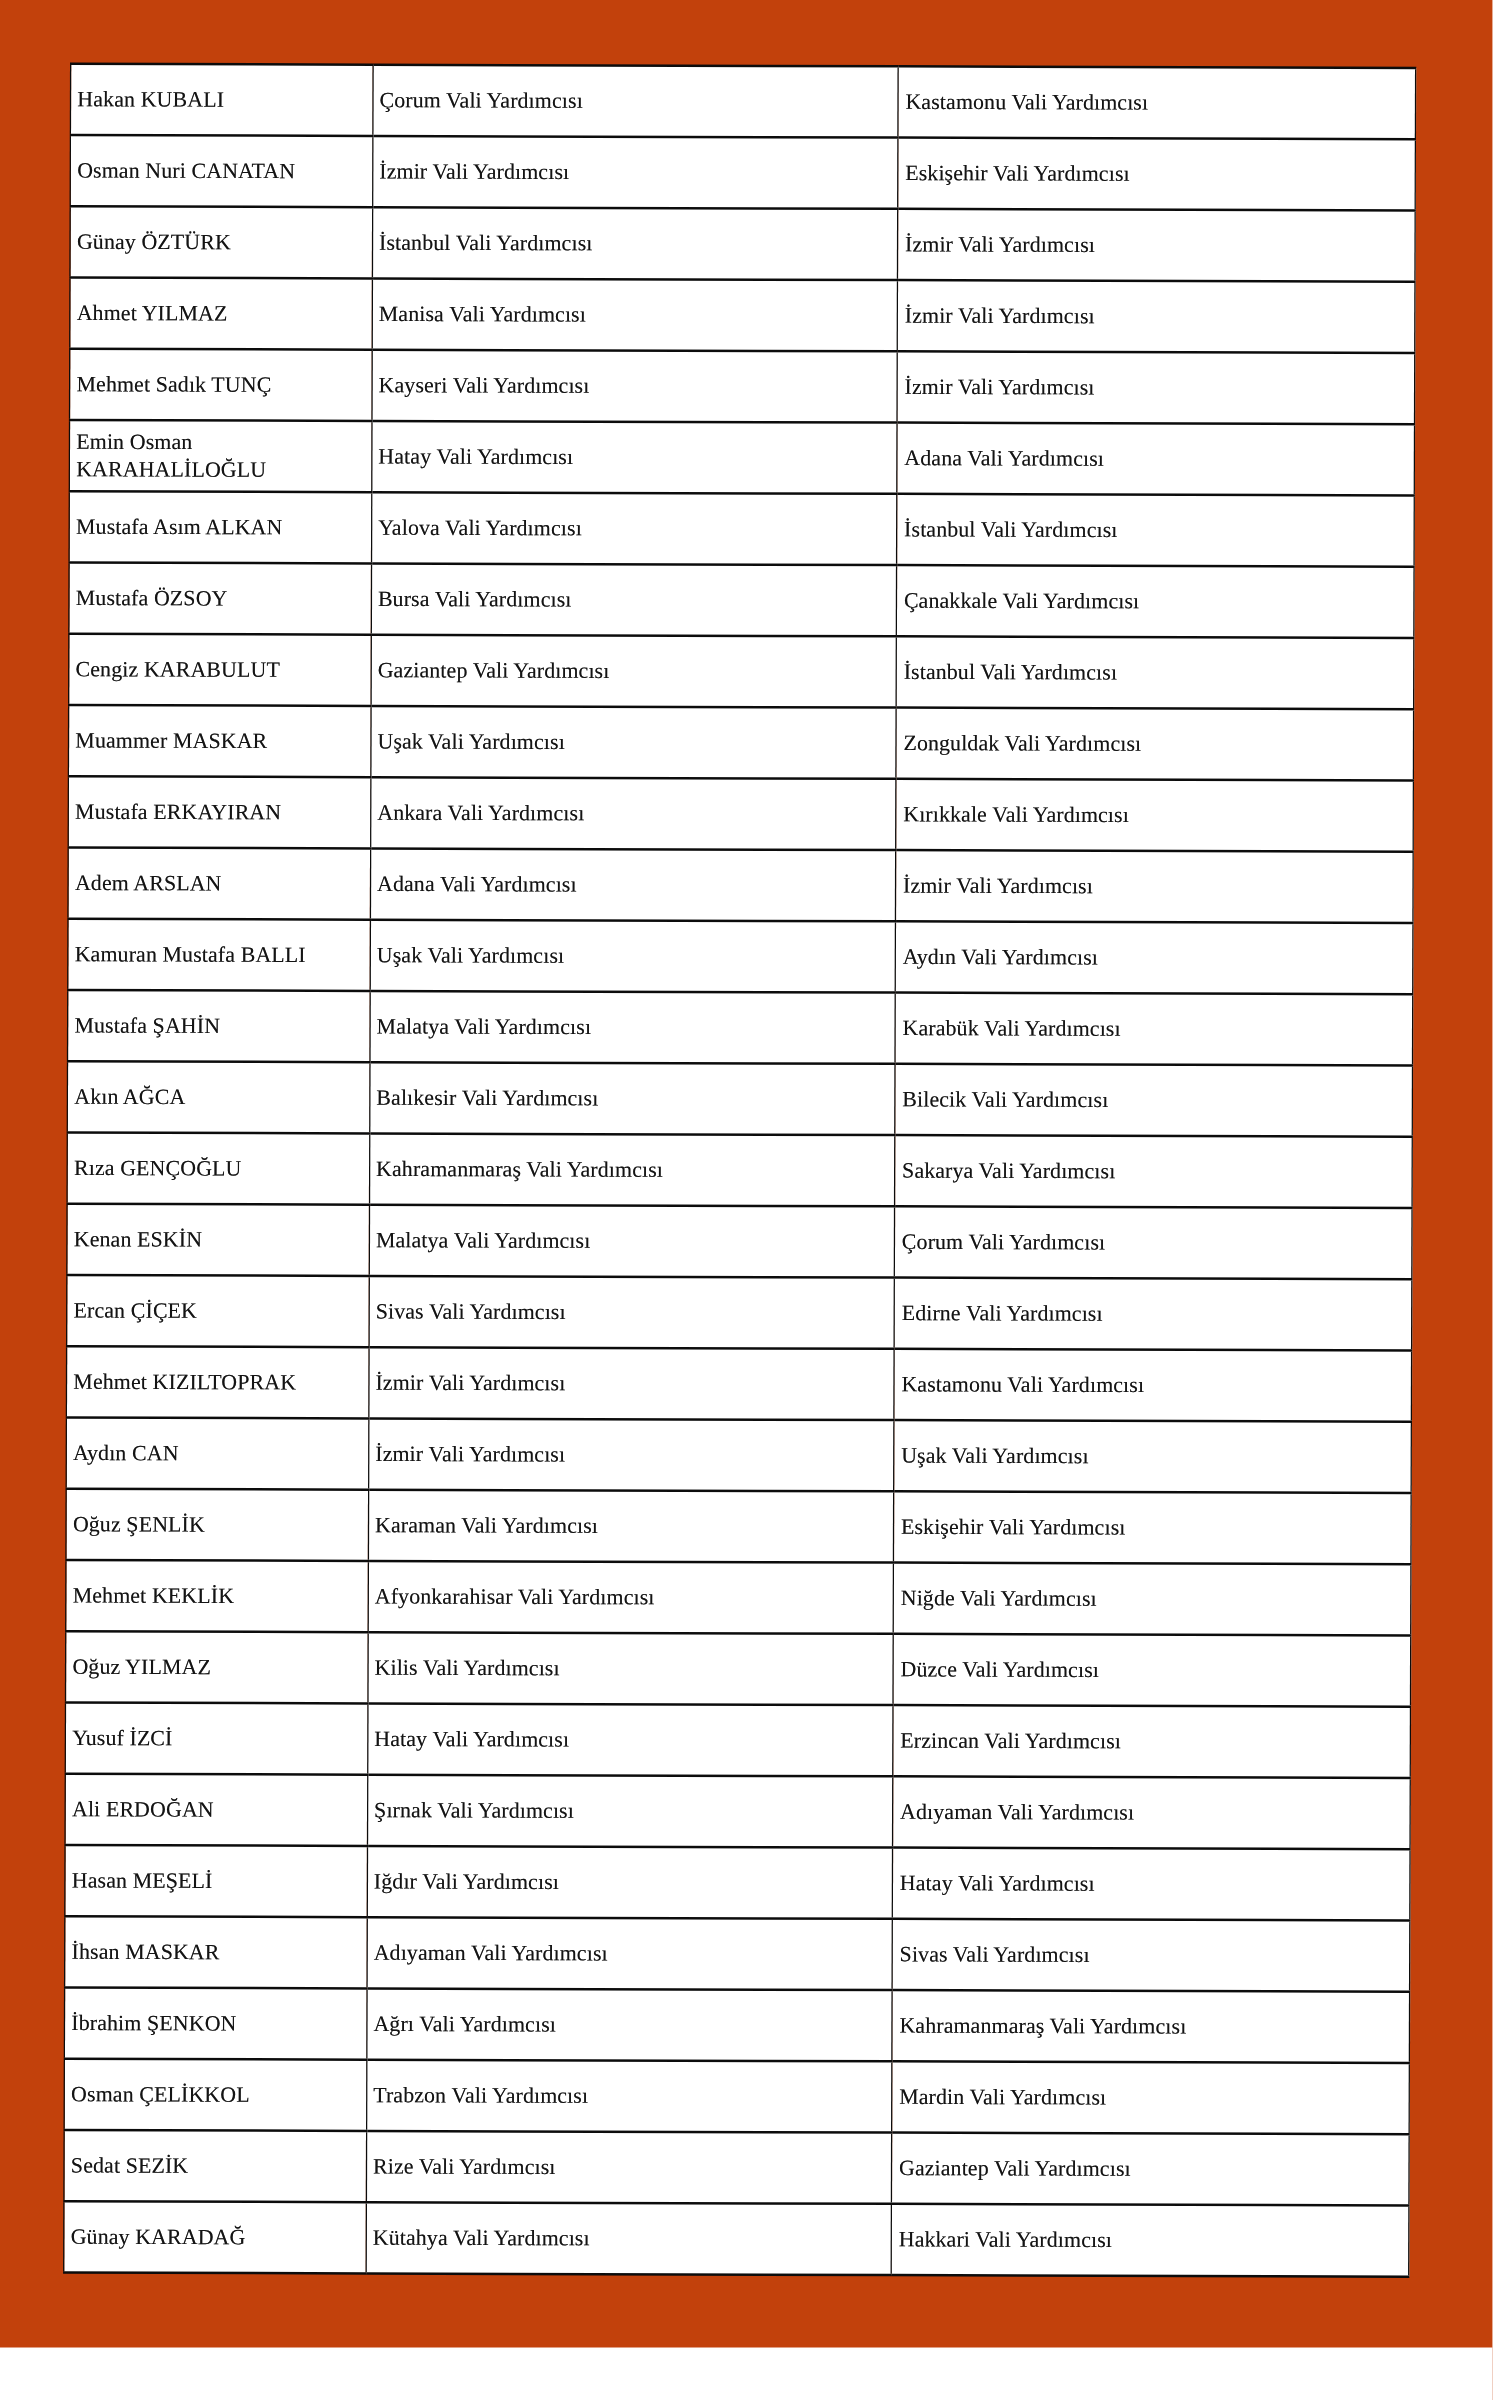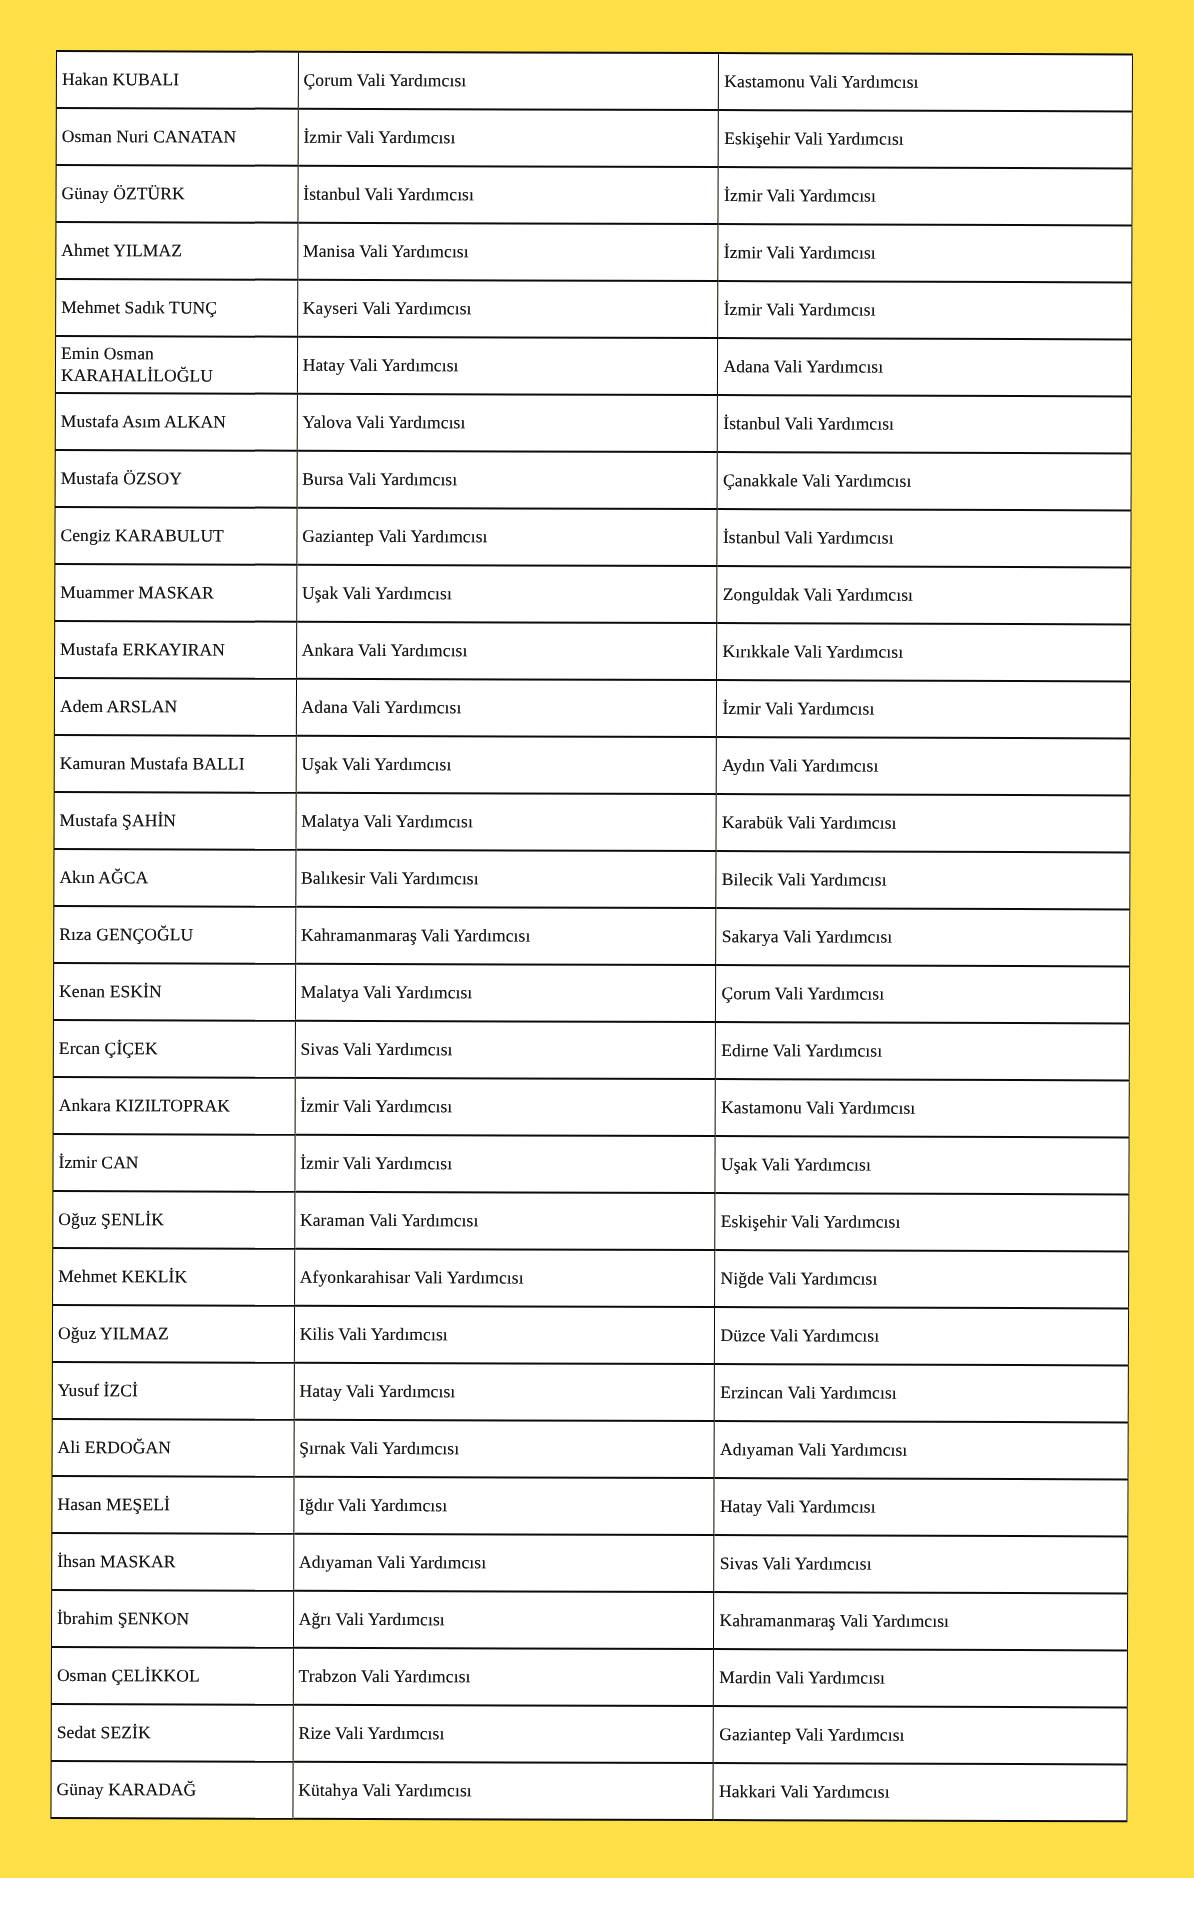--- a/index.html
+++ b/index.html
@@ -9,21 +9,21 @@
     width: 1194px;
     height: 1920px;
     overflow: hidden;
     font-family: "Liberation Serif", "DejaVu Serif", serif;
     color: #141414;
   }
   .page {
     position: relative;
     width: 1194px;
     height: 1878px;
-    background: #fde047;
+    background: #c2410c;
   }
   
   .sheet {
     position: absolute;
     left: 56px;
     top: 50px;
     width: 1077px;
     transform: rotate(0.18deg);
     transform-origin: 0 0;
   }
@@ -162,27 +162,27 @@
           <td class="col-new">Çorum Vali Yardımcısı</td>
         </tr>
 
         <tr>
           <td class="col-name">Ercan ÇİÇEK</td>
           <td class="col-old">Sivas Vali Yardımcısı</td>
           <td class="col-new">Edirne Vali Yardımcısı</td>
         </tr>
 
         <tr>
-          <td class="col-name">Ankara KIZILTOPRAK</td>
+          <td class="col-name">Mehmet KIZILTOPRAK</td>
           <td class="col-old">İzmir Vali Yardımcısı</td>
           <td class="col-new">Kastamonu Vali Yardımcısı</td>
         </tr>
 
         <tr>
-          <td class="col-name">İzmir CAN</td>
+          <td class="col-name">Aydın CAN</td>
           <td class="col-old">İzmir Vali Yardımcısı</td>
           <td class="col-new">Uşak Vali Yardımcısı</td>
         </tr>
 
         <tr>
           <td class="col-name">Oğuz ŞENLİK</td>
           <td class="col-old">Karaman Vali Yardımcısı</td>
           <td class="col-new">Eskişehir Vali Yardımcısı</td>
         </tr>
 

